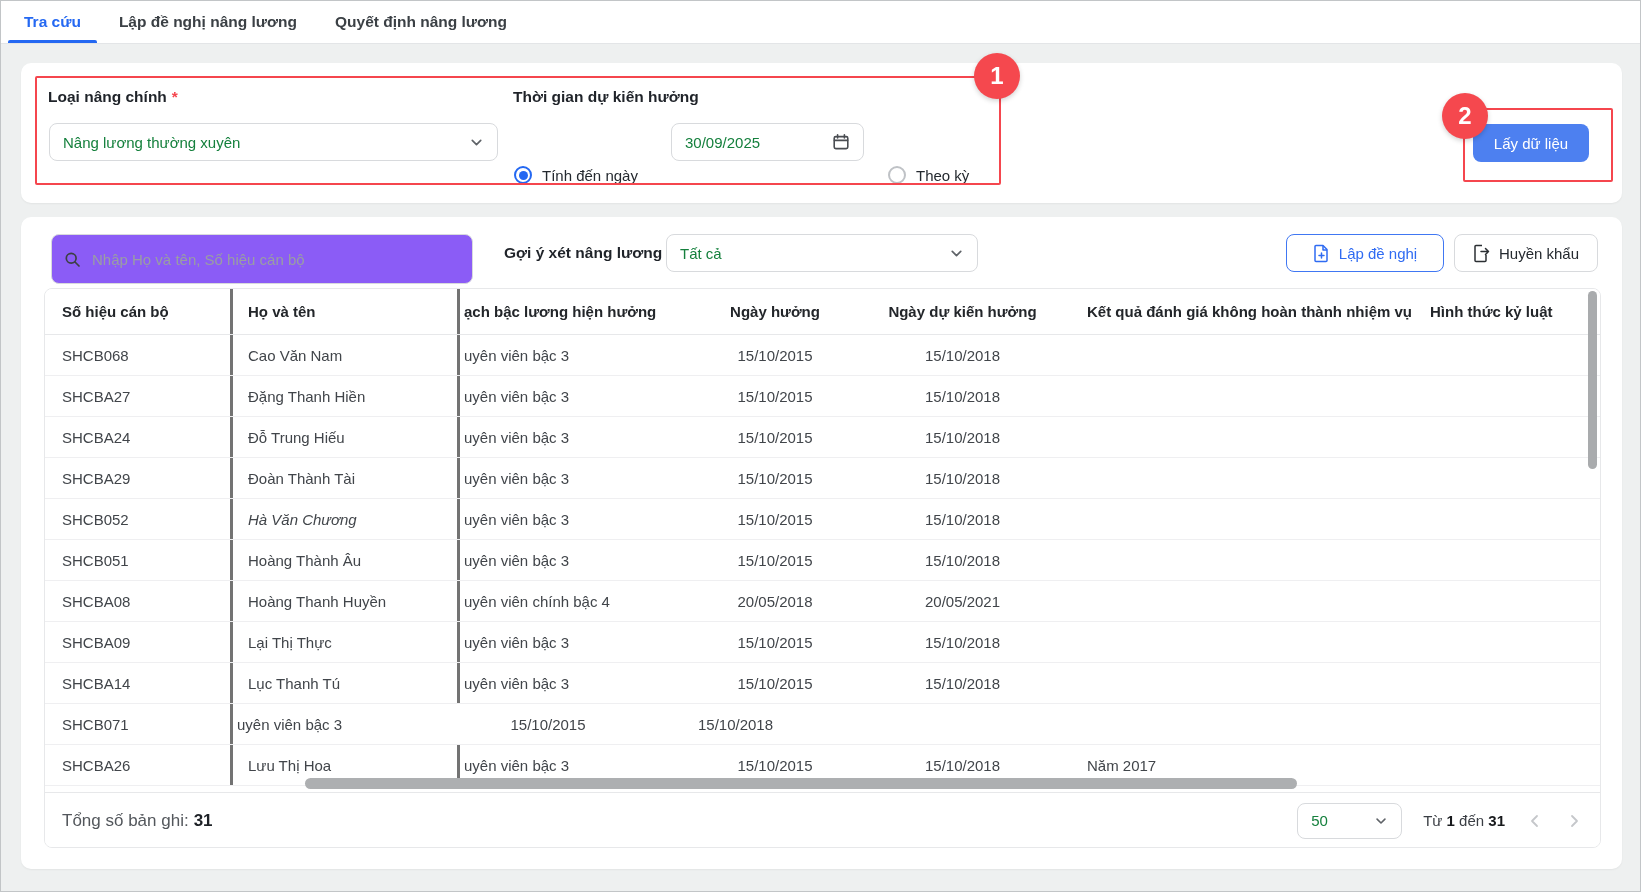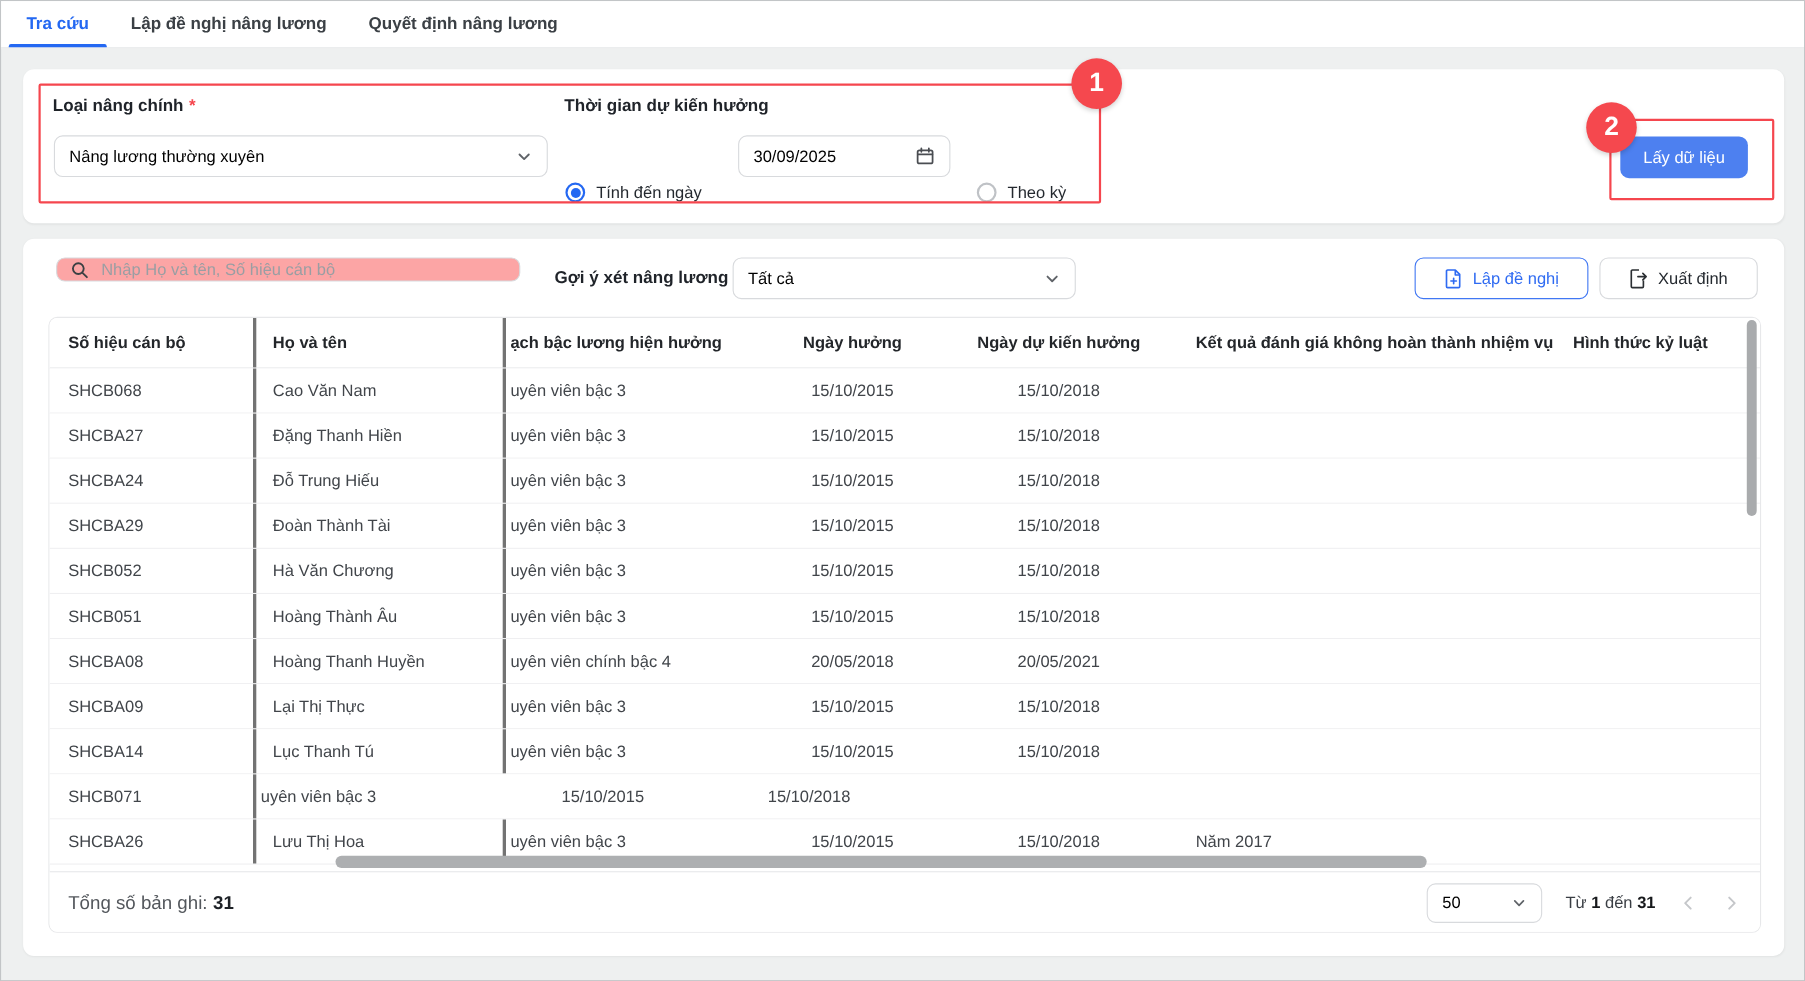--- a/index.html
+++ b/index.html
@@ -13,37 +13,37 @@
   .tab.active::after{content:"";position:absolute;left:0;right:0;bottom:0;height:3px;background:#2468f2;border-radius:2px 2px 0 0;}
 
   
   .card{position:absolute;background:#fff;border-radius:10px;box-shadow:0 1px 2px rgba(0,0,0,.05);}
   #filter-card{left:20px;top:62px;width:1601px;height:140px;}
   #table-card{left:20px;top:216px;width:1601px;height:652px;}
 
   .f-label{position:absolute;font-size:15.5px;font-weight:700;color:#1f2329;white-space:nowrap;}
   .req{color:#f5464e;margin-left:5px;font-weight:700;}
 
-  .select,.inputbox{position:absolute;display:flex;align-items:center;justify-content:space-between;border:1px solid #d8dadd;border-radius:8px;background:#fff;padding:0 13px;font-size:15px;color:#000000;cursor:pointer;box-sizing:border-box;white-space:nowrap;overflow:hidden;}
+  .select,.inputbox{position:absolute;display:flex;align-items:center;justify-content:space-between;border:1px solid #d8dadd;border-radius:8px;background:#fff;padding:0 13px;font-size:15px;color:#15803d;cursor:pointer;box-sizing:border-box;white-space:nowrap;overflow:hidden;}
   .sel-text{overflow:hidden;text-overflow:ellipsis;}
 
   .radio-row{position:absolute;display:flex;align-items:center;gap:10px;height:18px;margin-top:33px;}
   .radio{width:18px;height:18px;border-radius:50%;border:2px solid #bfc2c6;background:#fff;box-sizing:border-box;display:inline-block;flex-shrink:0;cursor:pointer;}
   .radio.checked{border-color:#2468f2;position:relative;}
   .radio.checked::after{content:"";position:absolute;left:2.5px;top:2.5px;right:2.5px;bottom:2.5px;background:#2468f2;border-radius:50%;}
   .radio-label{font-size:15px;color:#24292f;white-space:nowrap;}
 
   .btn-primary{position:absolute;background:#4d80f0;color:#fff;border:none;border-radius:8px;font-size:15px;display:flex;align-items:center;justify-content:center;cursor:pointer;font-family:inherit;}
 
   
   .anno-box{position:absolute;border:2px solid #f5464e;border-radius:2px;pointer-events:none;z-index:5;}
   .anno-circle{position:absolute;width:46px;height:46px;border-radius:50%;background:#f5484e;color:#fff;font-size:24px;font-weight:700;display:flex;align-items:center;justify-content:center;z-index:6;box-shadow:0 2px 5px rgba(0,0,0,.18);}
 
   
-  .input-wrap{position:absolute;left:30px;top:17px;width:422px;height:22px;border:1px solid #d8dadd;border-radius:8px;display:flex;align-items:center;padding:0 12px;gap:9px;box-sizing:border-box;background:#fca5a5;}
+  .input-wrap{position:absolute;left:30px;top:17px;width:422px;height:50px;border:1px solid #d8dadd;border-radius:8px;display:flex;align-items:center;padding:0 12px;gap:9px;box-sizing:border-box;background:#8b5cf6;}
   .input-wrap input{border:none;outline:none;flex:1;font-size:15px;color:#25292e;font-family:inherit;background:transparent;}
   .input-wrap input::placeholder{color:#9a9ea3;}
   .btn-outline{position:absolute;top:17px;height:38px;background:#fff;border-radius:8px;display:flex;align-items:center;justify-content:center;gap:9px;font-size:15px;cursor:pointer;box-sizing:border-box;font-family:inherit;}
   #btn-create{left:1265px;width:158px;border:1px solid #4077f3;color:#2f6bf2;font-weight:500;}
   #btn-export{left:1433px;width:144px;border:1px solid #d8dadd;color:#24292f;font-weight:500;}
 
   
   #tbl{position:absolute;left:23px;top:71px;width:1557px;height:560px;border:1px solid #e7e8ea;border-radius:8px;background:#fff;box-sizing:border-box;overflow:hidden;}
   .thead{display:flex;height:45px;border-bottom:1px solid #e7e8ea;background:#fff;}
   .tr{display:flex;height:40px;border-bottom:1px solid #efeff1;background:#fff;}
@@ -155,21 +155,21 @@
       <span>Lập đề nghị</span>
     </button>
 
     <button class="btn-outline" id="btn-export">
       <span>
         <svg width="17" height="19" viewBox="0 0 17 19">
             <path d="M13 11v5.5a1 1 0 0 1-1 1H3a1 1 0 0 1-1-1v-14a1 1 0 0 1 1-1h6" fill="none" stroke="#2b2f33" stroke-width="1.5" stroke-linejoin="round"></path>
             <path d="M8 7.5h7.5M12.5 4.5l3 3-3 3" fill="none" stroke="#2b2f33" stroke-width="1.5" stroke-linecap="round" stroke-linejoin="round"></path>
           </svg>
       </span>
-      <span>Xuất định</span>
+      <span>Huyền khẩu</span>
     </button>
 
     <div id="tbl">
       <div class="thead" id="thead">
           <div class="th cb" style="width: 188px; padding-left: 17px;">Số hiệu cán bộ</div>
           <div class="th cb" style="width: 227px; padding-left: 15px;">Họ và tên</div>
           <div class="th" style="width: 230px; padding-left: 4px;">ạch bậc lương hiện hưởng</div>
           <div class="th" style="width: 170px; padding-left: 0px; justify-content: center;">Ngày hưởng</div>
           <div class="th" style="width: 205px; padding-left: 0px; justify-content: center;">Ngày dự kiến hưởng</div>
           <div class="th" style="width: 355px; padding-left: 22px;">Kết quả đánh giá không hoàn thành nhiệm vụ</div>
@@ -207,21 +207,21 @@
             <div class="td cb" style="width: 188px; padding-left: 17px;">SHCBA29</div>
             <div class="td cb" style="width: 227px; padding-left: 15px;">Đoàn Thành Tài</div>
             <div class="td" style="width: 230px; padding-left: 4px;">uyên viên bậc 3</div>
             <div class="td" style="width: 170px; padding-left: 0px; justify-content: center;">15/10/2015</div>
             <div class="td" style="width: 205px; padding-left: 0px; justify-content: center;">15/10/2018</div>
             <div class="td" style="width: 355px; padding-left: 22px;"></div>
             <div class="td" style="width: 182px; padding-left: 10px;"></div>
           </div>
           <div class="tr">
             <div class="td cb" style="width: 188px; padding-left: 17px;">SHCB052</div>
-            <div class="td cb" style="width: 227px; padding-left: 15px;">Hà Văn Chương</div>
+            <div class="td cb" style="width: 227px; padding-left: 15px; font-style: italic;">Hà Văn Chương</div>
             <div class="td" style="width: 230px; padding-left: 4px;">uyên viên bậc 3</div>
             <div class="td" style="width: 170px; padding-left: 0px; justify-content: center;">15/10/2015</div>
             <div class="td" style="width: 205px; padding-left: 0px; justify-content: center;">15/10/2018</div>
             <div class="td" style="width: 355px; padding-left: 22px;"></div>
             <div class="td" style="width: 182px; padding-left: 10px;"></div>
           </div>
           <div class="tr">
             <div class="td cb" style="width: 188px; padding-left: 17px;">SHCB051</div>
             <div class="td cb" style="width: 227px; padding-left: 15px;">Hoàng Thành Âu</div>
             <div class="td" style="width: 230px; padding-left: 4px;">uyên viên bậc 3</div>

